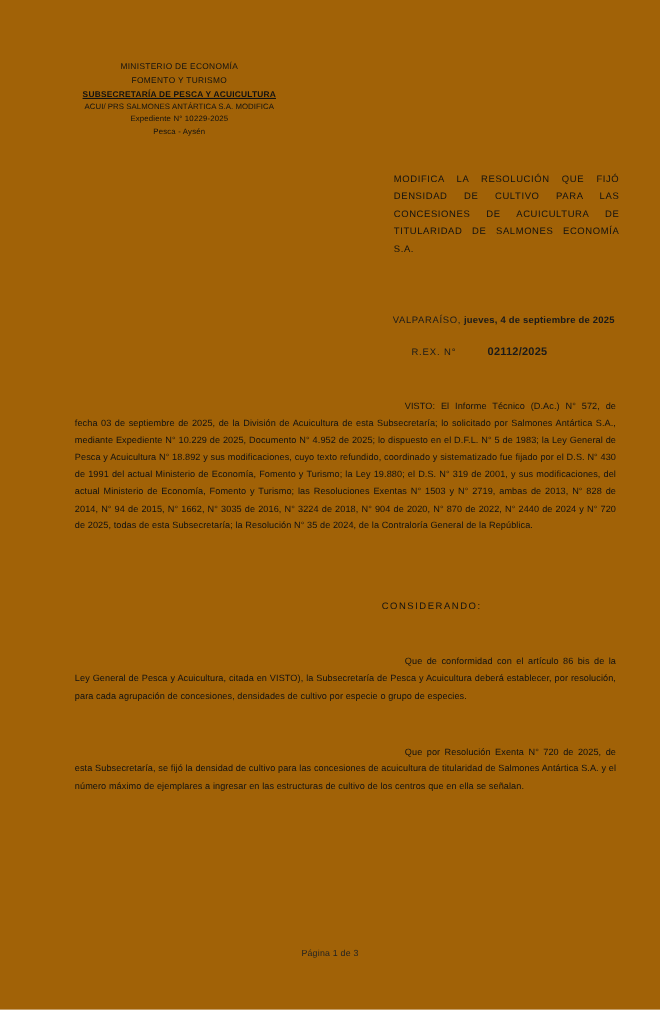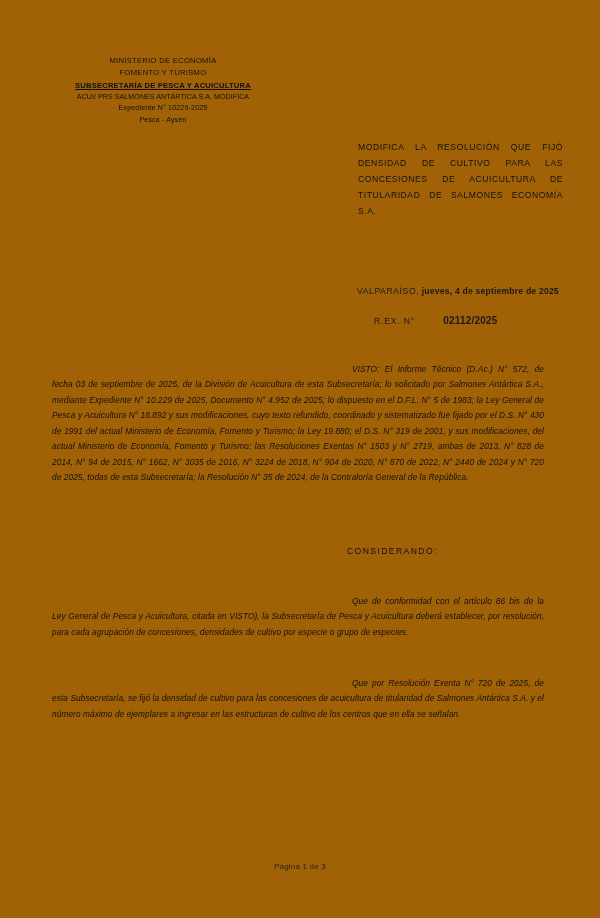--- a/index.html
+++ b/index.html
@@ -53,21 +53,21 @@
   }
   .doc-header .file,
   .doc-header .region {
     font-size: 7.1px;
   }
 
   
   .title-block {
     position: absolute;
     left: 358px;
-    top: 140px;
+    top: 155px;
     width: 205px;
     font-size: 8.6px;
     line-height: 1.85;
     text-align: justify;
     text-align-last: justify;
     letter-spacing: 0.55px;
     color: #111;
   }
   .title-block .last-line {
     text-align-last: left;
@@ -97,28 +97,27 @@
   .res-number .value {
     font-weight: 700;
     font-size: 10px;
     margin-left: 26px;
     letter-spacing: 0.2px;
   }
 
   
   .body-block {
     position: absolute;
-    left: 52px;
+    left: 68px;
     width: 492px;
     font-size: 8.3px;
     line-height: 1.86;
     text-align: justify;
     color: #111;
     letter-spacing: 0.08px;
-    font-style: italic;
   }
   .body-block .indent {
     display: inline-block;
     width: 300px;
   }
   #visto-block { top: 362px; }
 
   .section-head {
     position: absolute;
     left: 347px;

